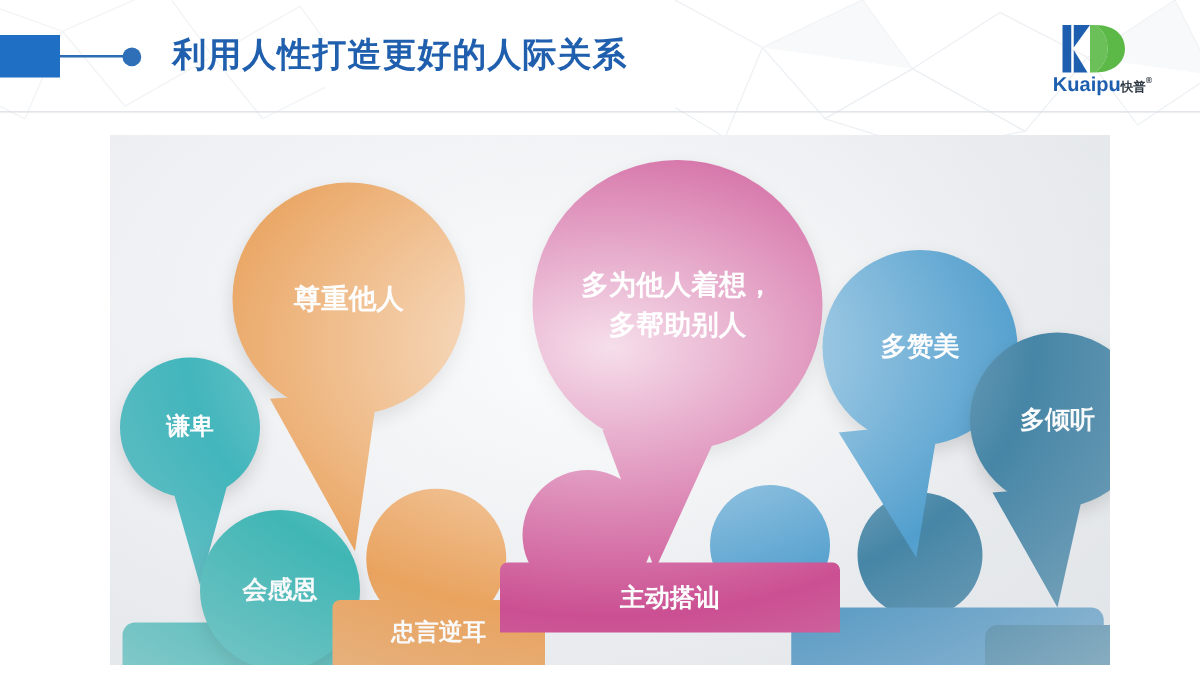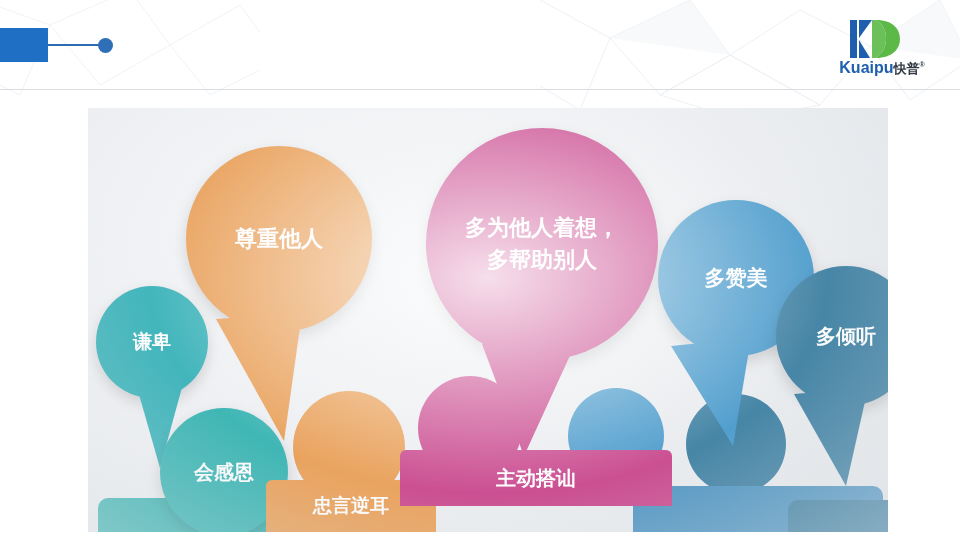--- a/index.html
+++ b/index.html
@@ -104,21 +104,21 @@
     bottom: 0;
     width: 120px;
     text-align: center;
     font-size: 16px;
     font-weight: bold;
     color: #1d5fae;
     white-space: nowrap;
   }
   .logo-text .cn {
     color: #2f3a44;
-    font-size: 13px;
+    font-size: 10px;
   }
   .logo-text .tm {
     font-size: 7px;
     vertical-align: super;
     color: #2f3a44;
   }
   
   .canvas {
     position: absolute;
     left: 88px;
@@ -187,20 +187,21 @@
       <path d="M-20,0 L50,25 L20,95 L-30,70 Z"></path>
       <path d="M50,25 L130,-10 L170,45 L100,85 Z"></path>
       <path d="M170,45 L240,5 L280,60 L210,95 Z"></path>
     </g>
   </svg>
 
   <div class="header">
     <div class="header-square"></div>
     <div class="header-line"></div>
     <div class="header-dot"></div>
+    <div class="header-title">利用人性打造更好的人际关系</div>
 
     <div class="logo">
       <svg width="120" height="48" viewBox="0 0 120 48">
         <g transform="translate(28,2)">
           <rect x="0" y="2" width="7" height="38" fill="#1d5fae"></rect>
           <path d="M9,2 L22,2 L9,20 Z" fill="#1d5fae"></path>
           <path d="M9,22 L20,40 L9,40 Z" fill="#1d5fae"></path>
           <path d="M26,2 C44,2 50,12 50,21 C50,31 42,40 26,40 C34,34 36,28 36,21 C36,13 34,7 26,2 Z" fill="#5cb947"></path>
           <path d="M26,2 C34,7 36,13 36,21 C36,28 34,34 26,40 L22,40 L22,2 Z" fill="#5cb947" opacity="0.9"></path>
         </g>

